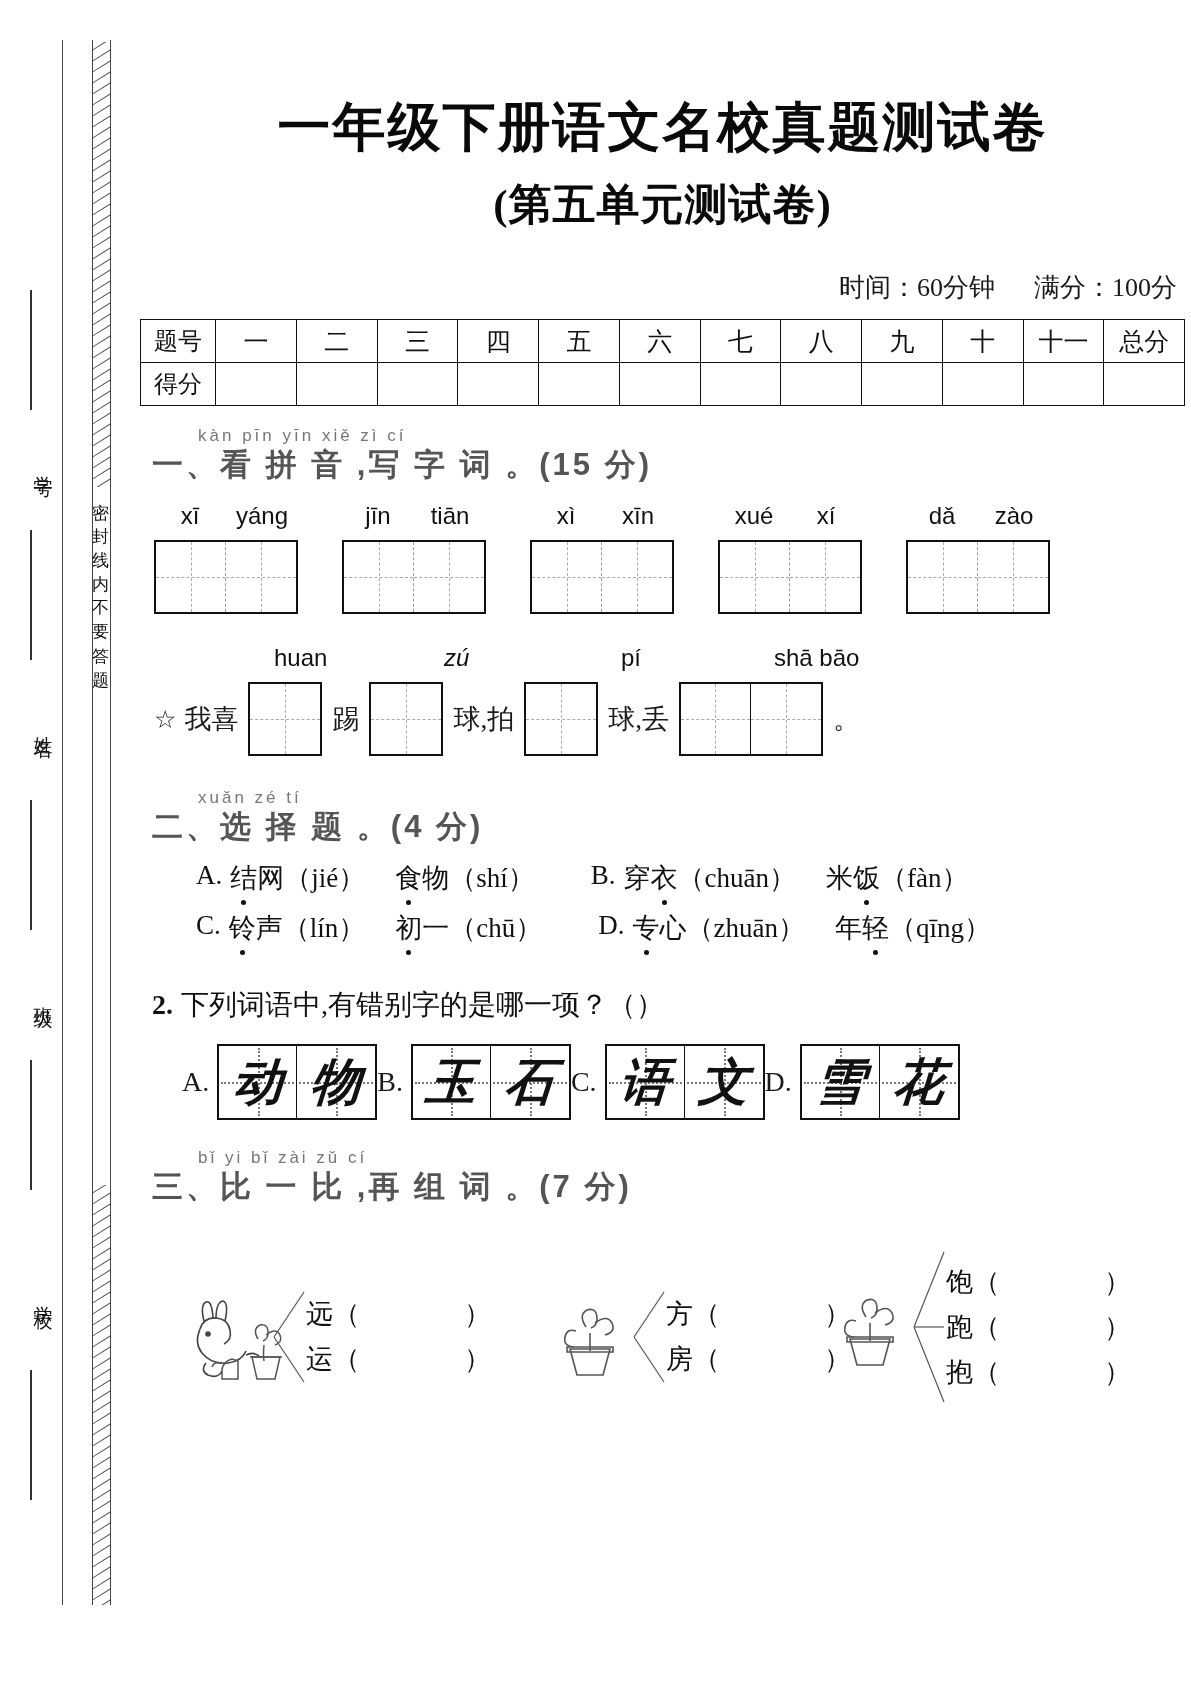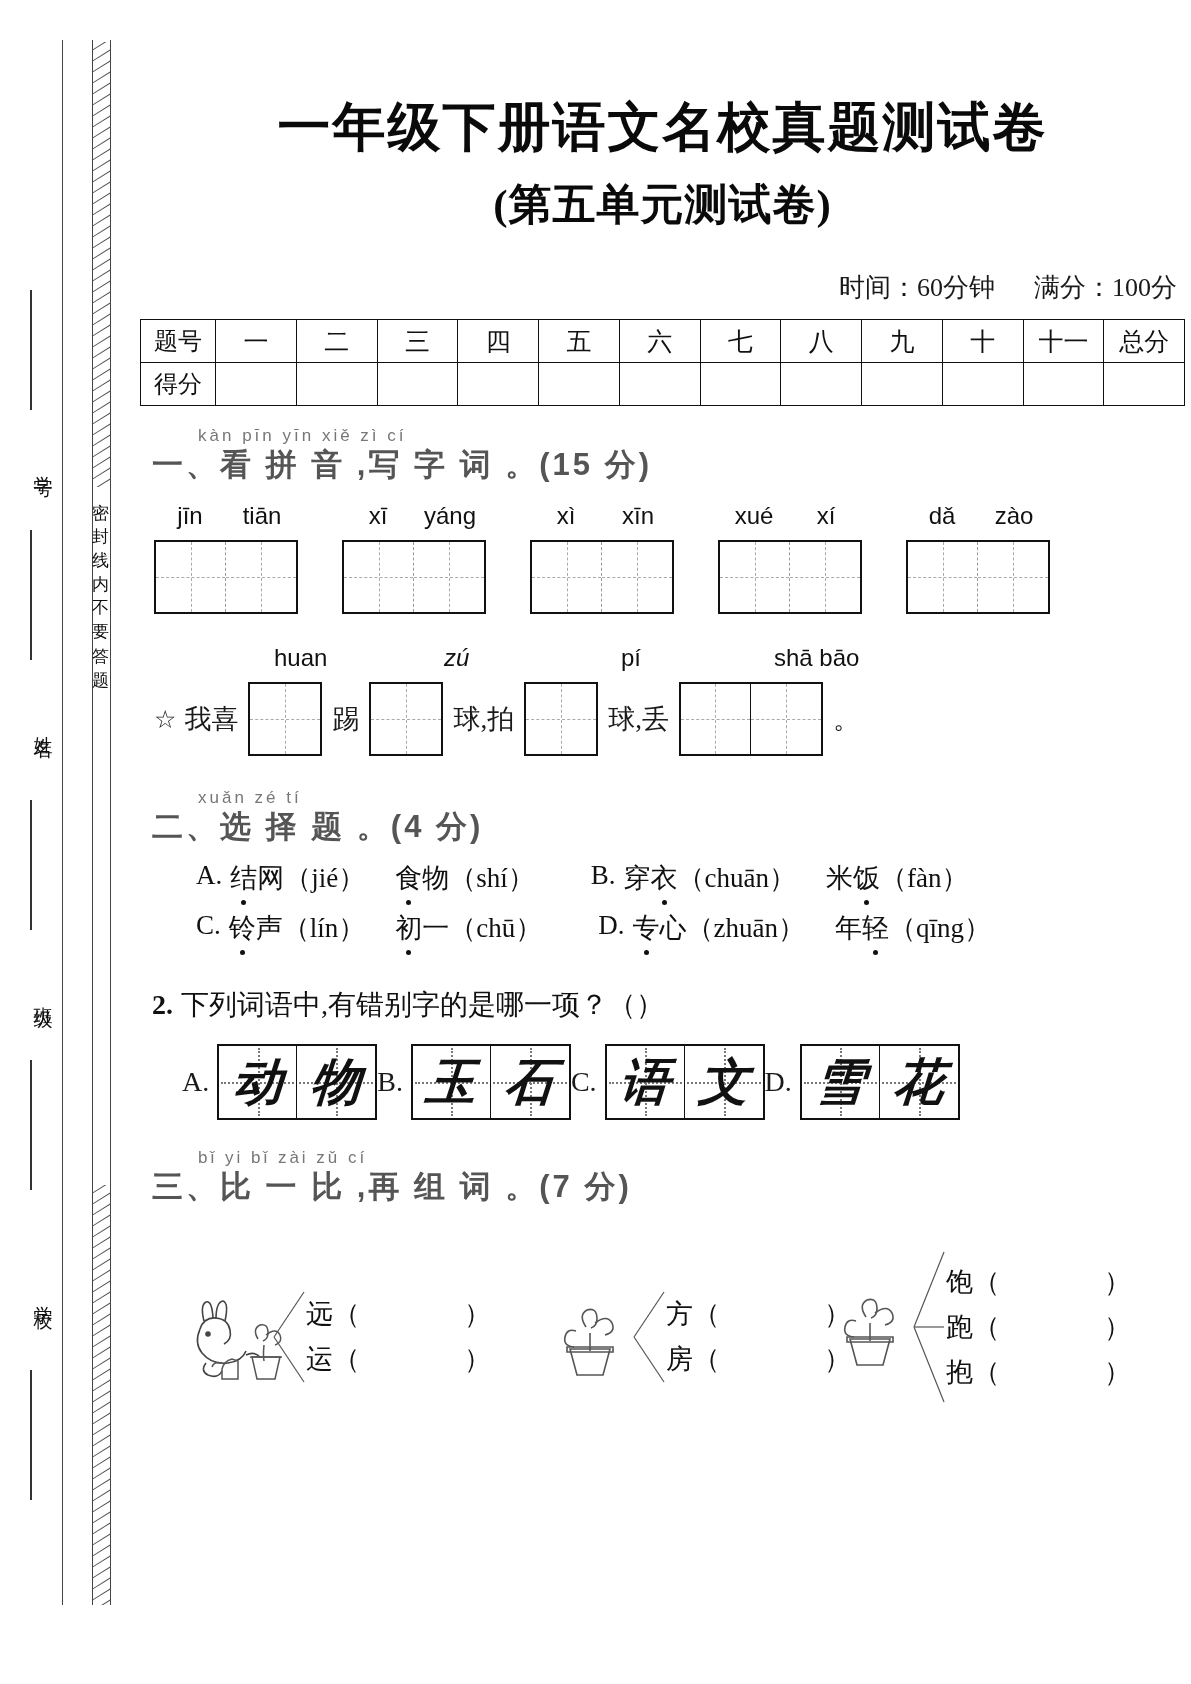--- a/index.html
+++ b/index.html
@@ -486,32 +486,32 @@
     <div class="section-head">
       <div class="sh-pinyin">kàn pīn yīn   xiě zì cí</div>
       <div class="sh-text">
         <span>一、</span><span>看 拼 音 ,写 字 词 。</span><span>(15 分)</span>
       </div>
     </div>
 
     <div class="tianzi-row" id="q1-grid-row">
         <div class="tz-group">
           <div class="tz-pinyin">
+            <span>xī</span>
+            <span>yáng</span>
+          </div>
+          <div class="tz-grid">
+            <div class="tz-cell"></div>
+            <div class="tz-cell"></div>
+          </div>
+        </div>
+        <div class="tz-group">
+          <div class="tz-pinyin">
             <span>jīn</span>
             <span>tiān</span>
-          </div>
-          <div class="tz-grid">
-            <div class="tz-cell"></div>
-            <div class="tz-cell"></div>
-          </div>
-        </div>
-        <div class="tz-group">
-          <div class="tz-pinyin">
-            <span>xī</span>
-            <span>yáng</span>
           </div>
           <div class="tz-grid">
             <div class="tz-cell"></div>
             <div class="tz-cell"></div>
           </div>
         </div>
         <div class="tz-group">
           <div class="tz-pinyin">
             <span>xì</span>
             <span>xīn</span>

